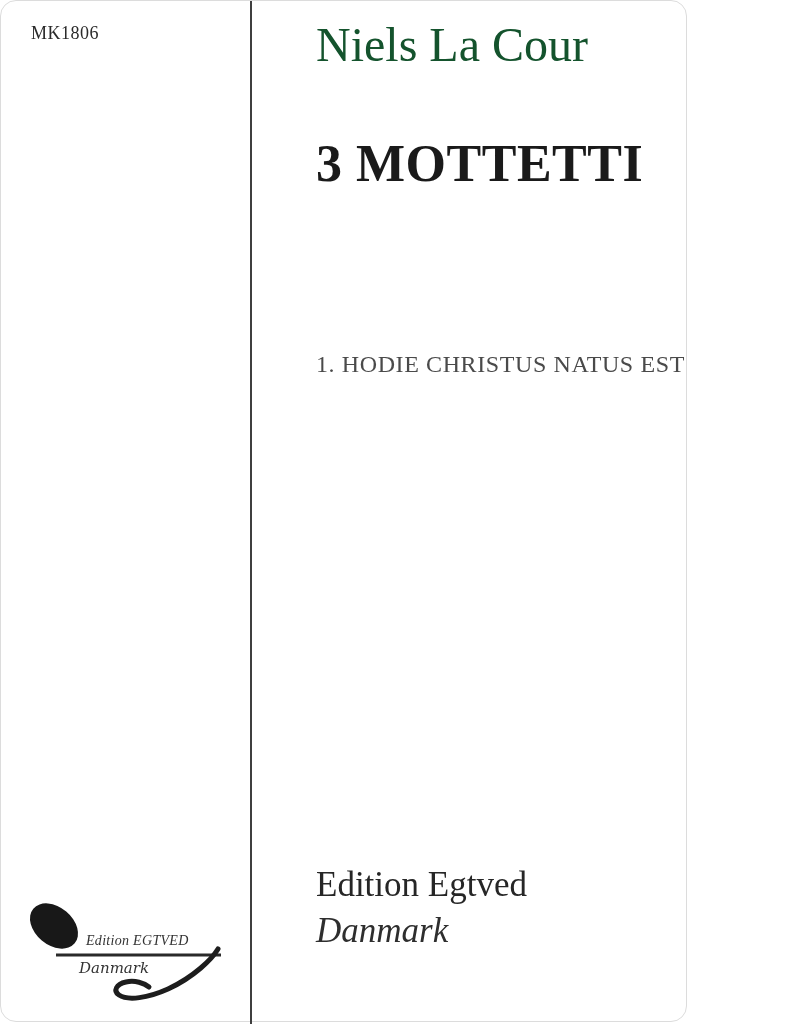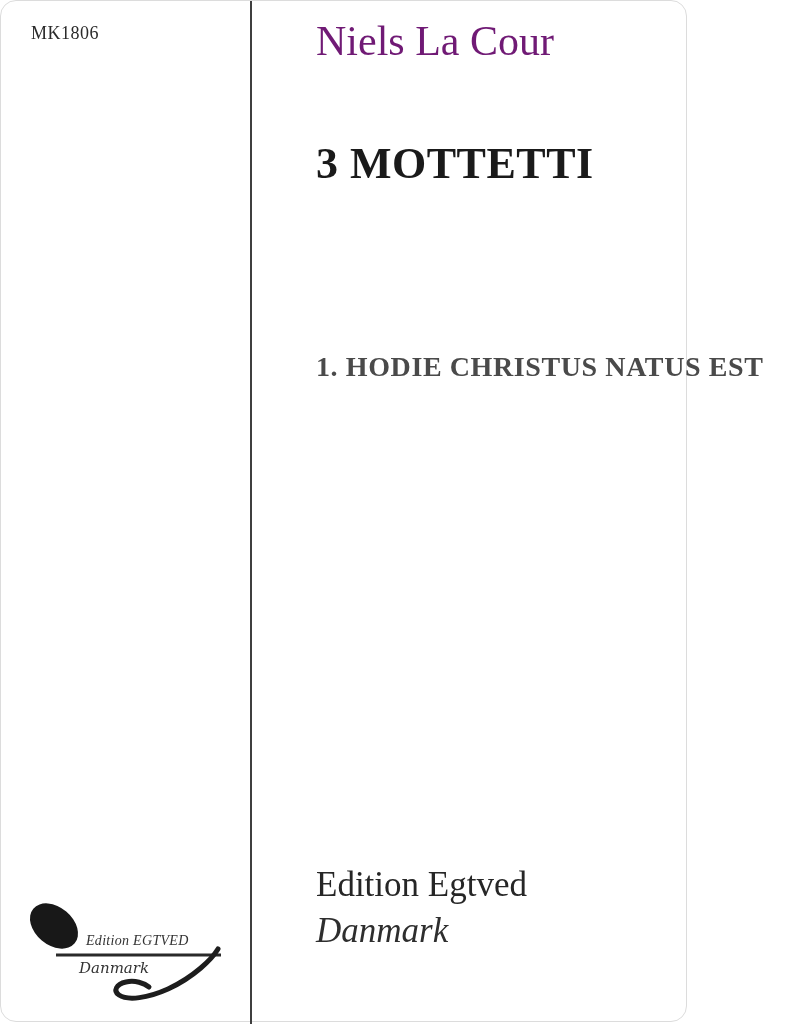--- a/index.html
+++ b/index.html
@@ -25,30 +25,30 @@
   .column-divider{
     position:absolute;left:249px;top:0;width:2px;height:1024px;
     background:var(--divider);
   }
   .catalog-number{
     position:absolute;left:30px;top:22px;
     font-size:18px;letter-spacing:0.5px;color:#2a2a2a;
   }
   .composer-name{
     position:absolute;left:315px;top:16px;
-    font-size:42px;color:#701a75;white-space:nowrap;
+    font-size:48px;color:#14532d;white-space:nowrap;
   }
   .work-title{
     position:absolute;left:315px;top:134px;
-    font-size:44px;font-weight:bold;color:#1a1a1a;
+    font-size:52px;font-weight:bold;color:#1a1a1a;
     line-height:58px;letter-spacing:0.5px;white-space:nowrap;
   }
   .movement-subtitle{
     position:absolute;left:315px;top:350px;
-    font-size:28px;font-weight:bold;color:var(--subtitle-ink);
+    font-size:24px;font-weight:normal;color:var(--subtitle-ink);
     letter-spacing:0.6px;white-space:nowrap;
   }
   .publisher-name{
     position:absolute;left:315px;top:864px;
     font-size:35px;color:#262626;white-space:nowrap;
   }
   .publisher-country{
     position:absolute;left:315px;top:910px;
     font-size:35px;font-style:italic;color:#2e2e2e;white-space:nowrap;
   }

